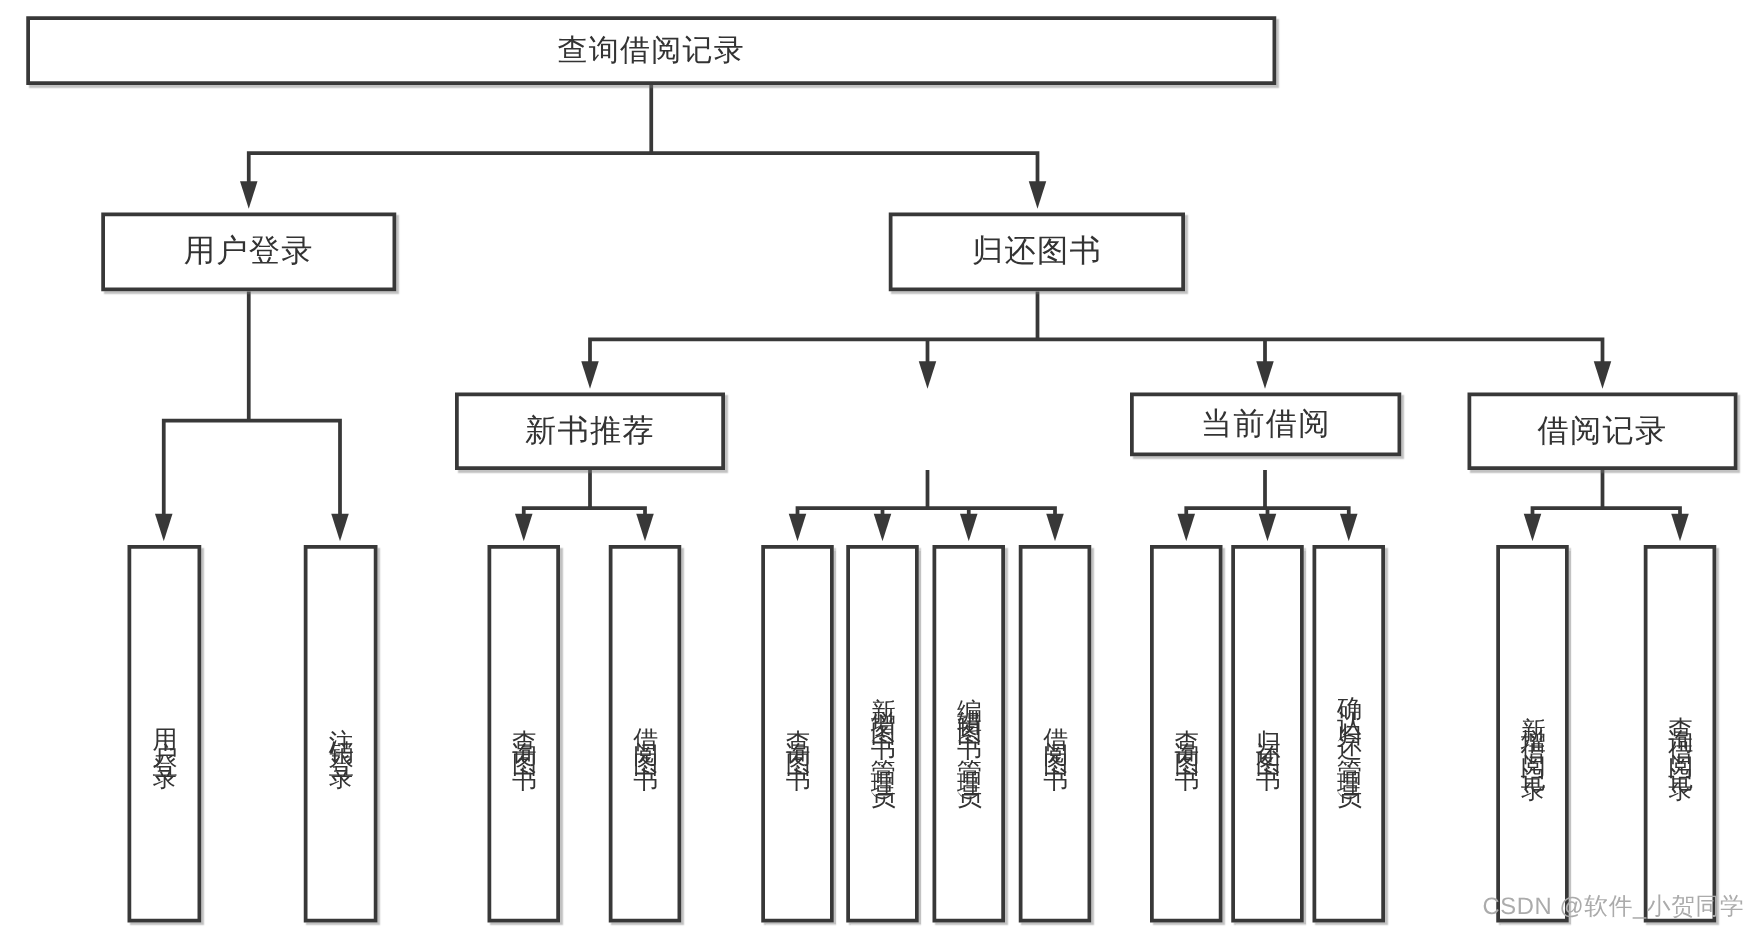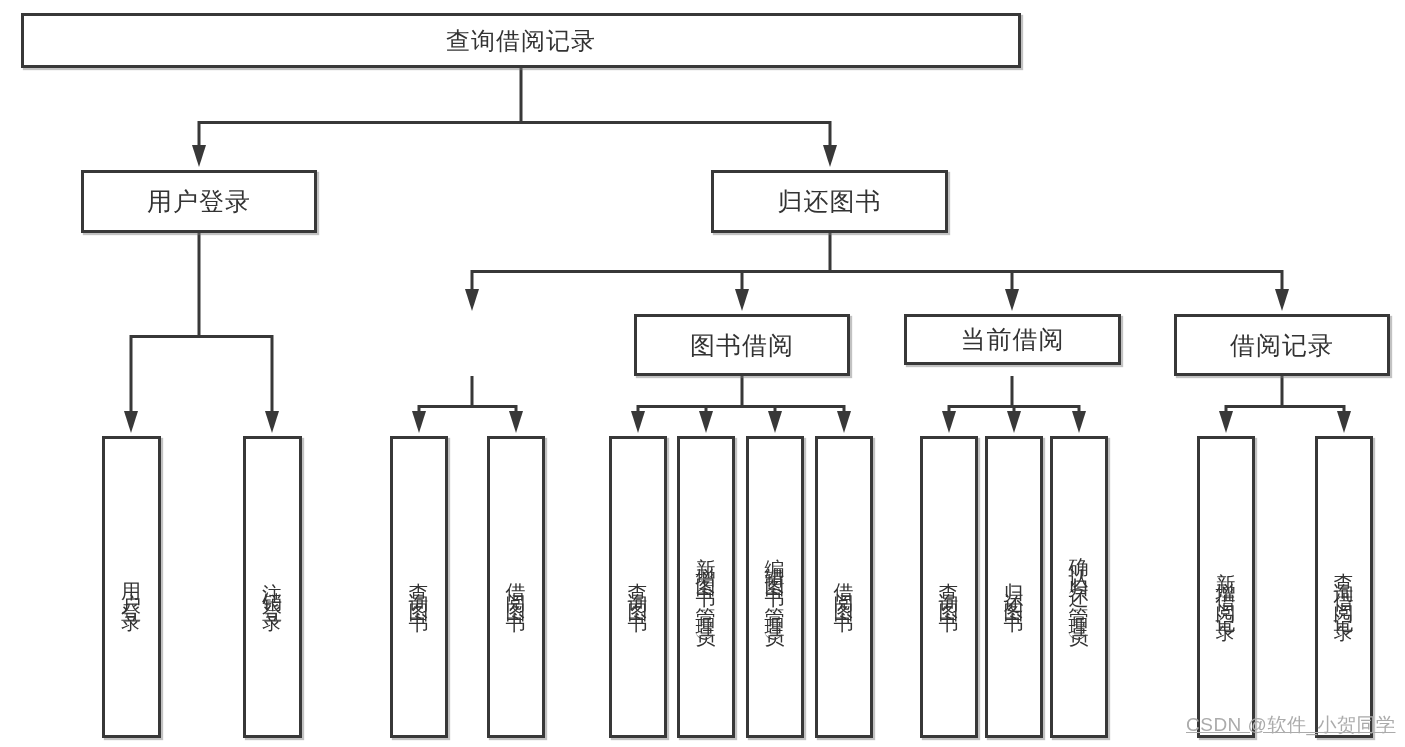--- a/index.html
+++ b/index.html
@@ -45,21 +45,20 @@
   }
   .watermark {
     position: absolute;
     left: 1186px;
     top: 712px;
     font-size: 19px;
     color: #ababab;
     letter-spacing: 0.5px;
     white-space: nowrap;
     z-index: 5;
-    text-decoration: underline;
   }
 </style>
 </head>
 <body>
 
 <div class="canvas">
 
   <svg class="connectors" viewBox="0 0 1405 747" xmlns="http://www.w3.org/2000/svg">
     <g stroke="#383838" stroke-width="3" fill="none">
 
@@ -104,22 +103,22 @@
     <span class="lbl">查询借阅记录</span>
   </div>
 
   <div class="node h" style="left:81px;top:170px;width:236px;height:63px">
     <span class="lbl">用户登录</span>
   </div>
   <div class="node h" style="left:711px;top:170px;width:237px;height:63px">
     <span class="lbl">归还图书</span>
   </div>
 
-  <div class="node h" style="left:634px;top:314px;width:216px;height:62px">
-    <span class="lbl">图书借阅</span>
+  <div class="node h" style="left:364px;top:314px;width:216px;height:62px">
+    <span class="lbl">新书推荐</span>
   </div>
   <div class="node h" style="left:904px;top:314px;width:217px;height:51px">
     <span class="lbl">当前借阅</span>
   </div>
   <div class="node h" style="left:1174px;top:314px;width:216px;height:62px">
     <span class="lbl">借阅记录</span>
   </div>
 
   <div class="node leaf" style="left:102px;top:436px;width:59px;height:302px">
     <span class="lbl">用户登录</span>

